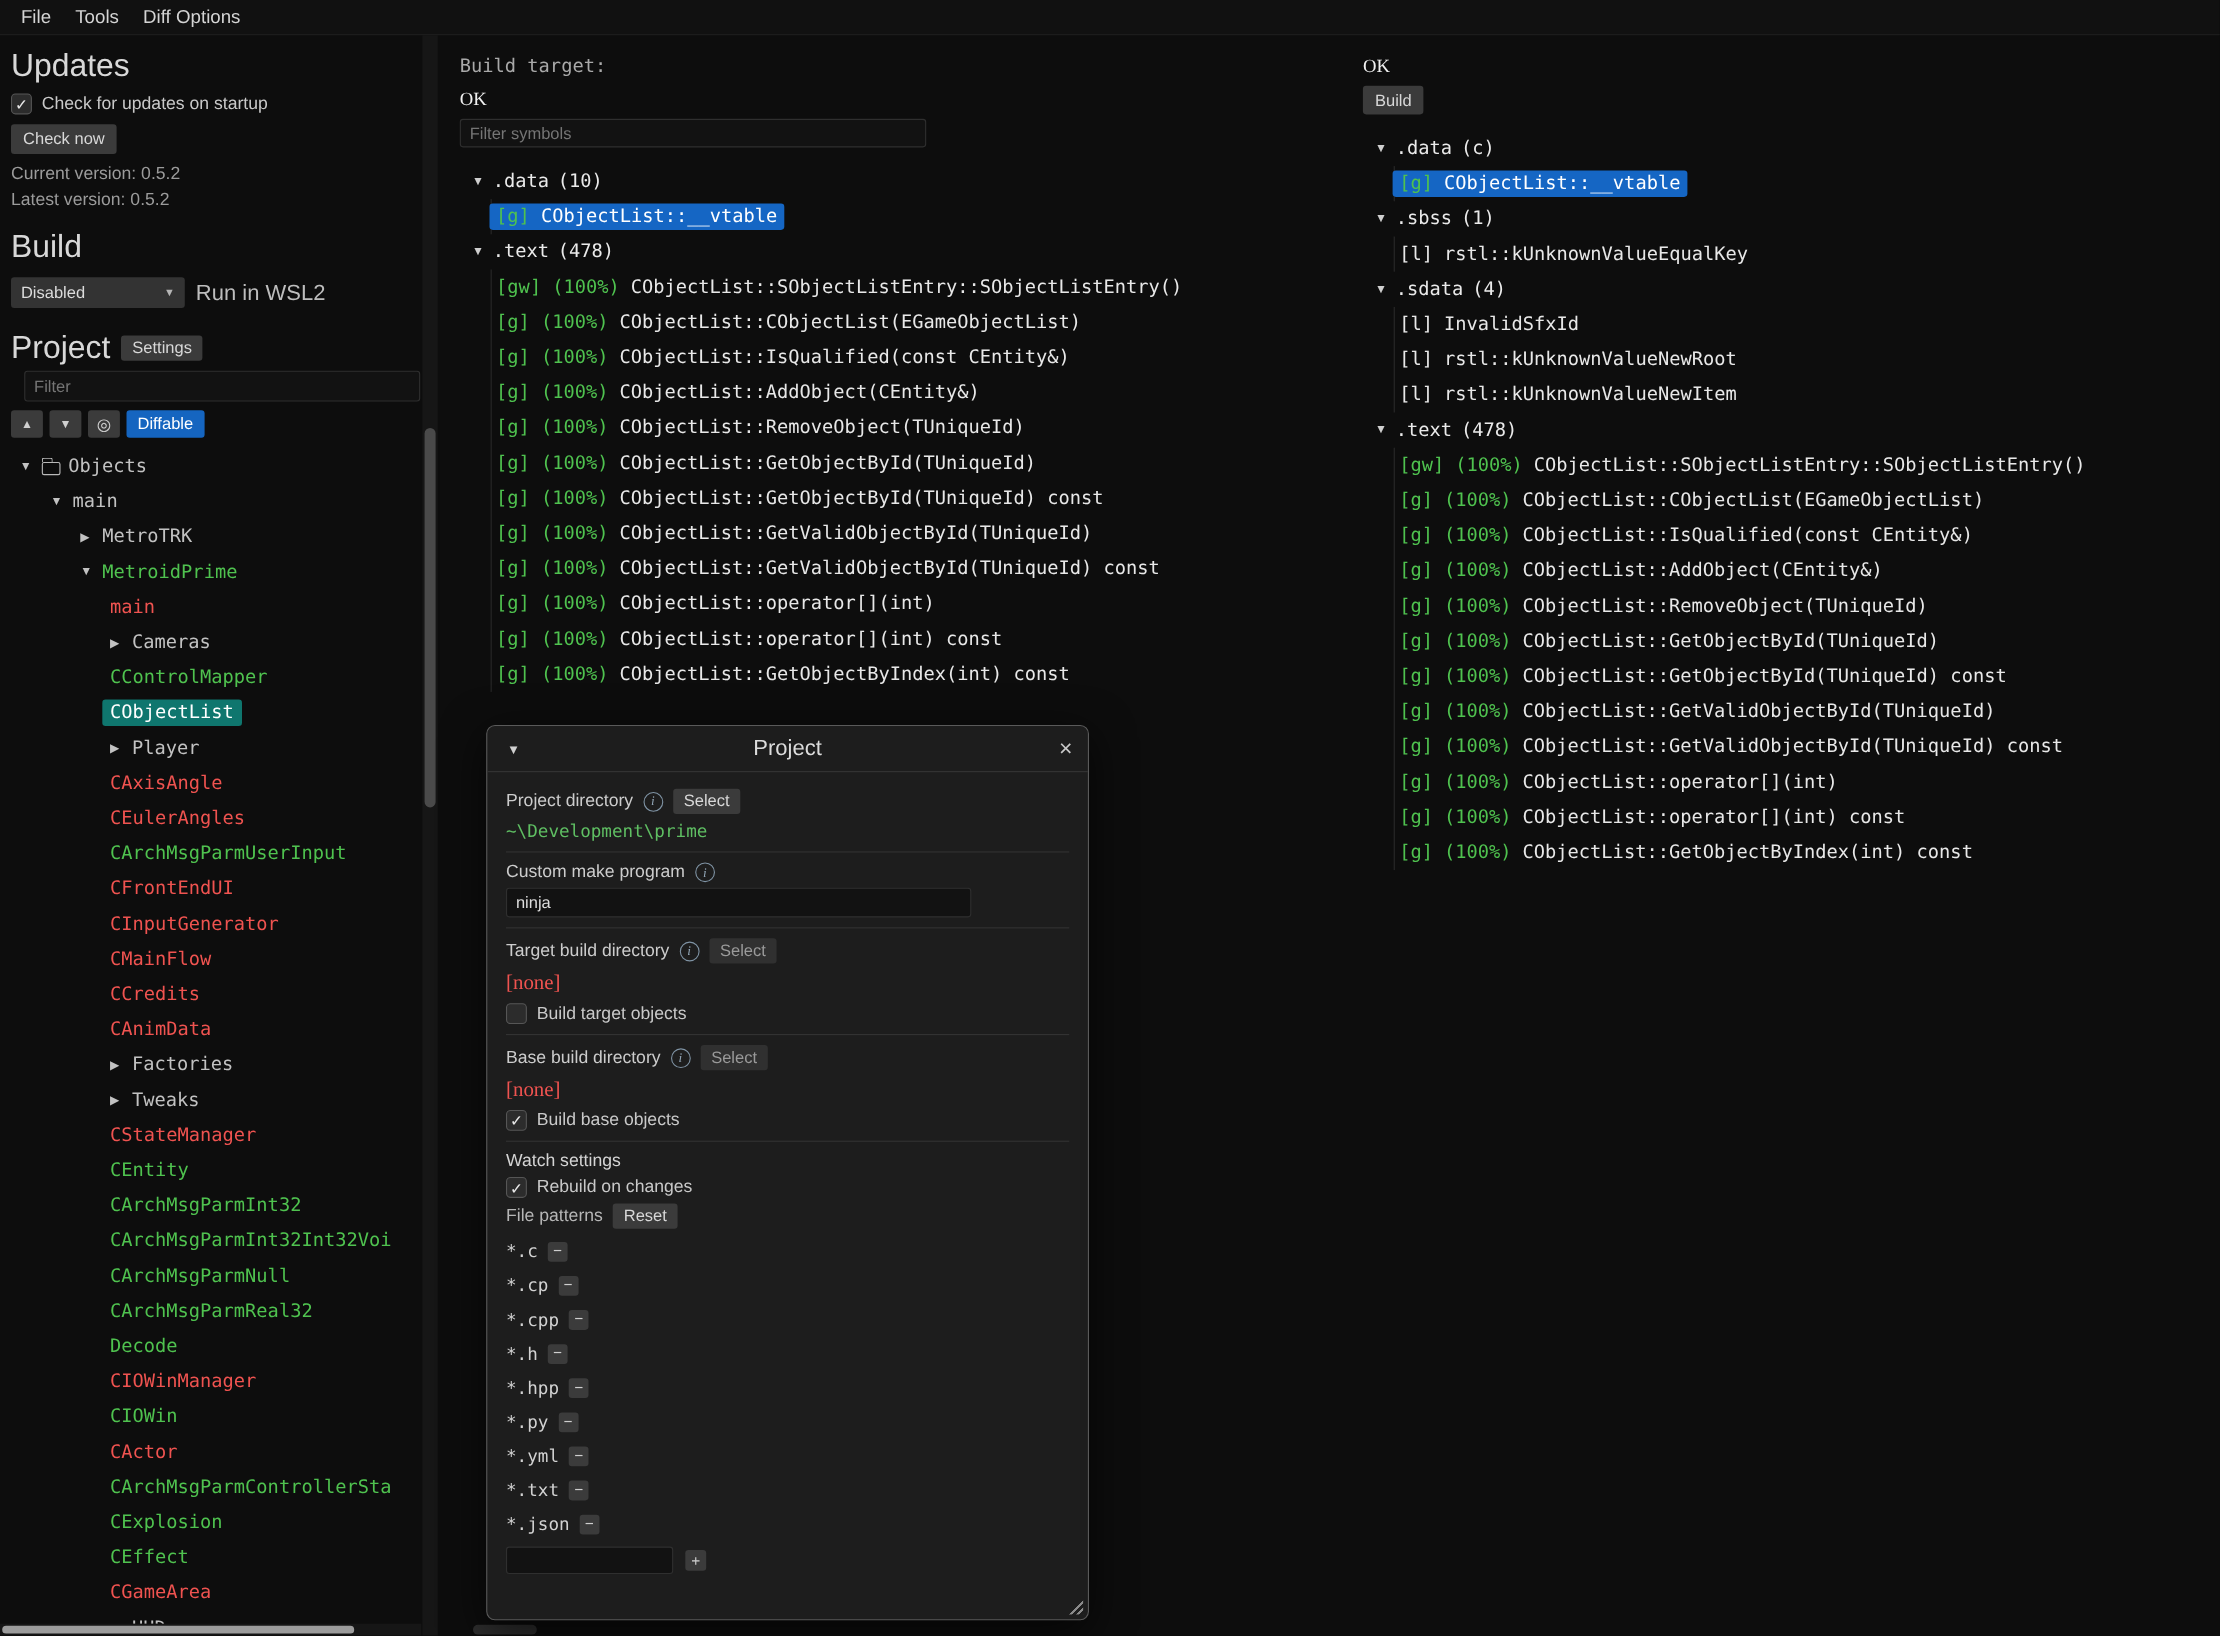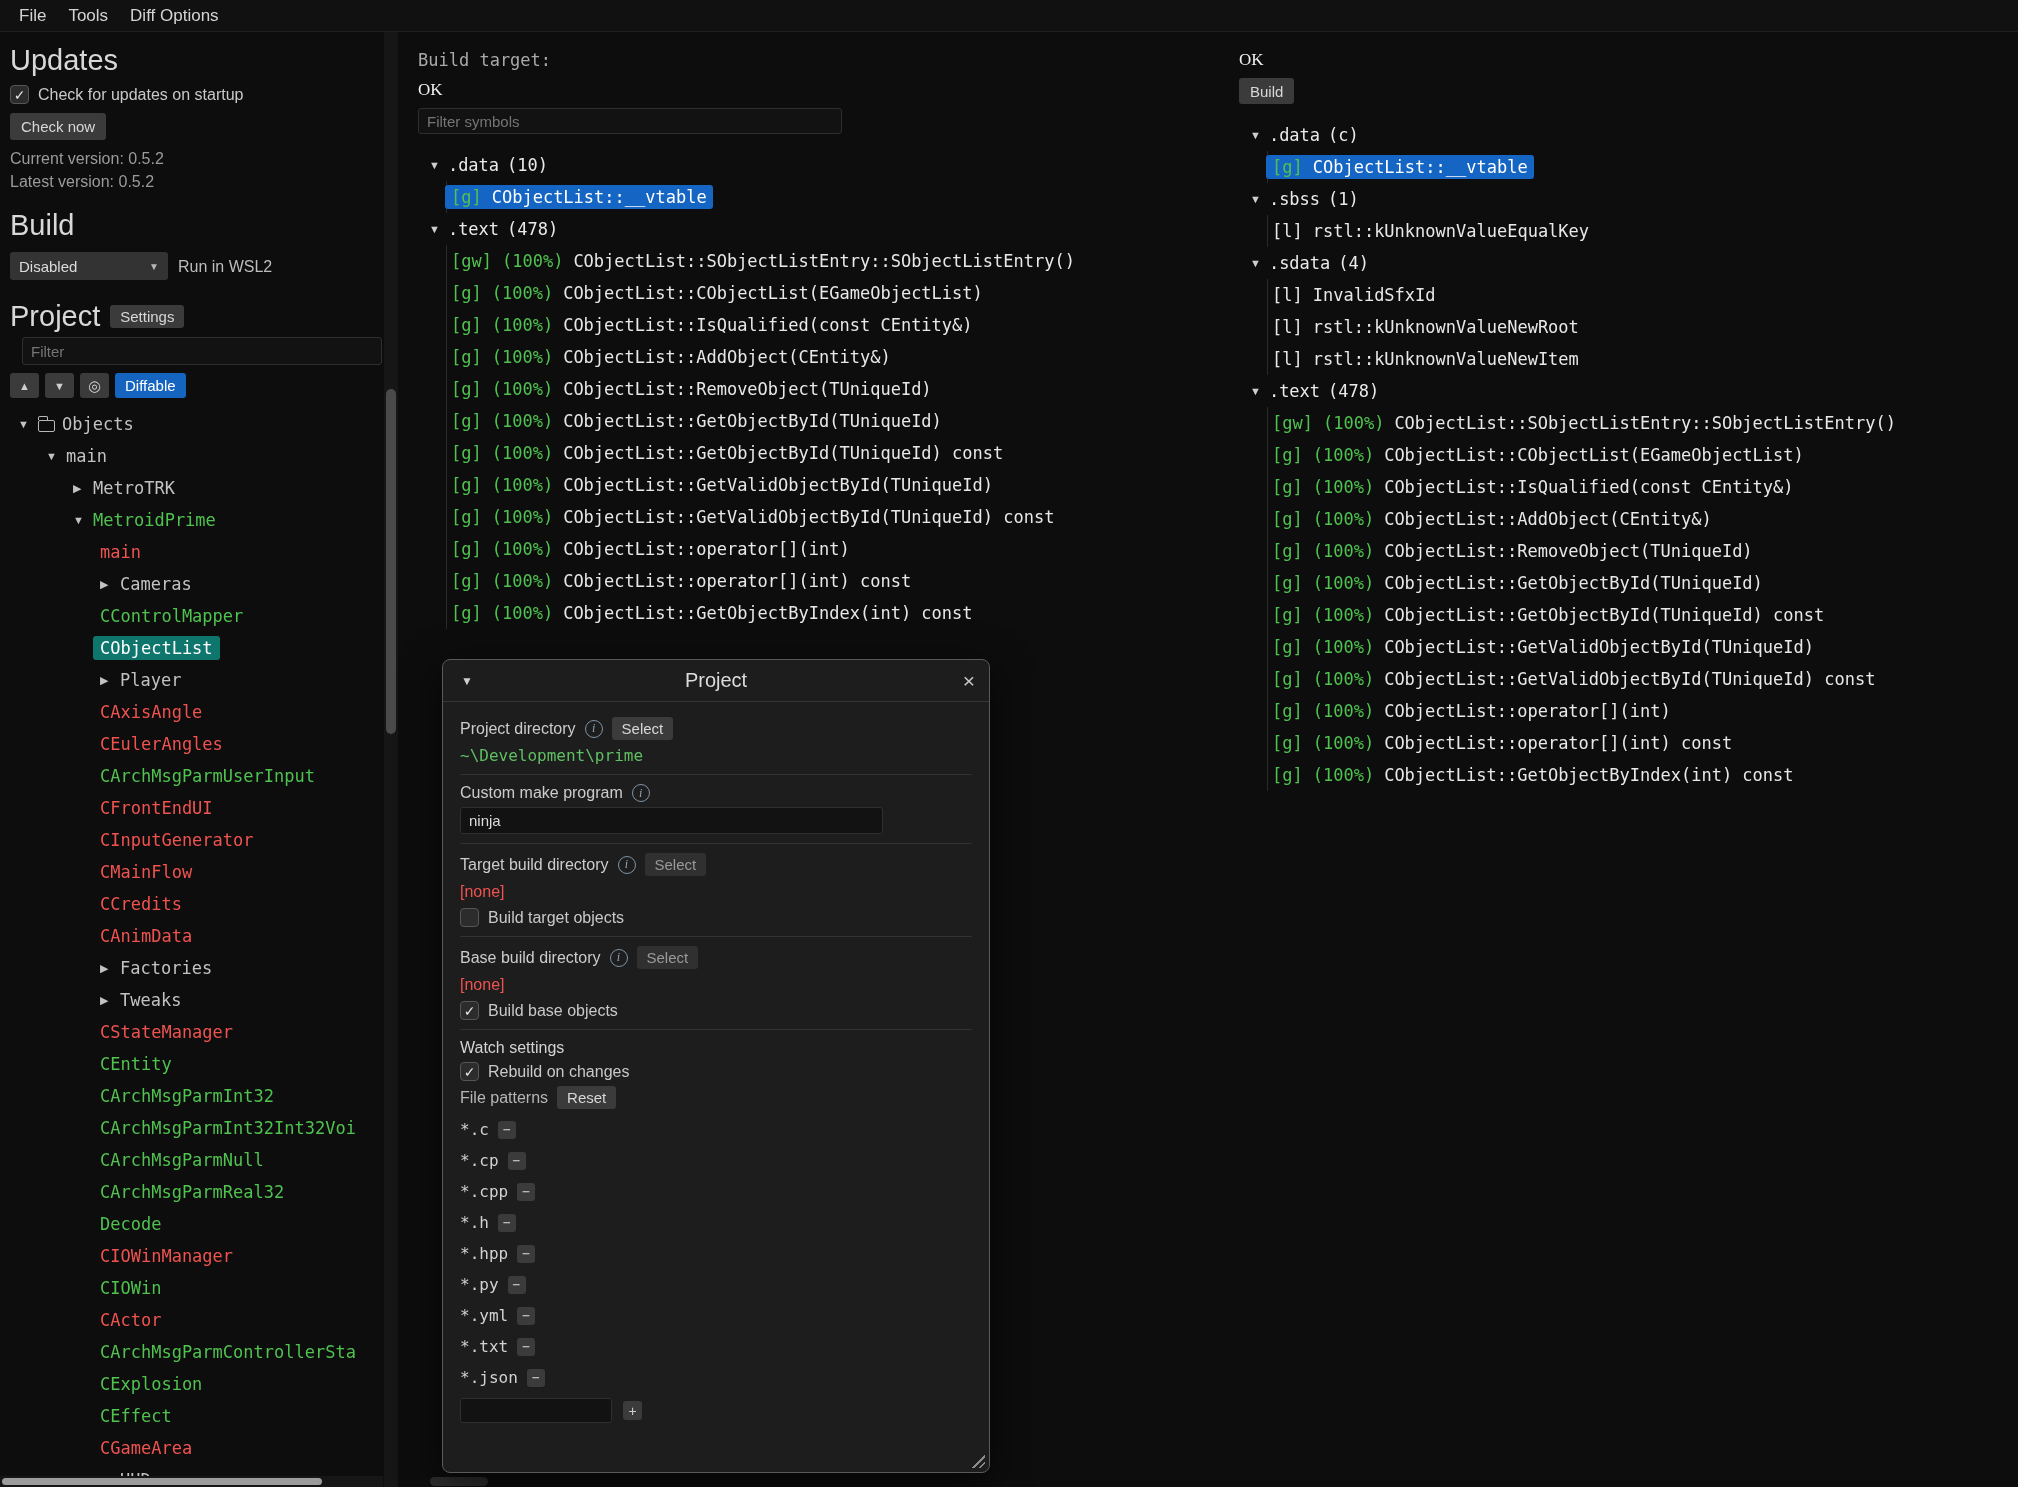--- a/index.html
+++ b/index.html
@@ -85,21 +85,21 @@
     border-bottom:1px solid #363636}
   #dialog-title{font-size:20px;color:#dcdcdc}
   .dlg-collapse{position:absolute;left:18px;top:0;height:42px;display:flex;align-items:center;font-size:12px;color:#cfcfcf}
   .dlg-close{position:absolute;right:14px;top:0;height:42px;display:flex;align-items:center;font-size:21px;color:#c9c9c9}
   #dialog-body{padding:10px 17px 0}
   .drow{display:flex;align-items:center;gap:9px;margin:5px 0;font-size:16px;color:#cccccc}
   .ii{width:18px;height:18px;border-radius:50%;border:1px solid #7f93a4;color:#93a7b8;font-size:12px;
     display:inline-flex;align-items:center;justify-content:center;flex:none;
     font-family:"Liberation Serif",serif;font-style:italic}
   .dpath{font-family:"DejaVu Sans Mono",monospace;font-size:16px;color:#5fbf63;margin:6px 0 8px}
-  .dnone{font-family:Liberation Sans, sans-serif;font-size:16px;color:#ef5350;margin:7px 0}
+  .dnone{font-family:Liberation Serif, serif;font-size:19px;color:#ef5350;margin:7px 0}
   .dsep{border:none;border-top:1px solid #323232;margin:9px 0}
   .dinput{width:423px;height:27px;margin:4px 0 2px;display:block}
   .smallbtn{padding:3px 10px;font-size:15px}
   .pat{display:flex;align-items:center;gap:9px;height:31px;font-family:"DejaVu Sans Mono",monospace;
     font-size:16px;color:#d2d2d2}
   .minus{width:18px;height:18px;background:#3b3b3b;border-radius:3px;color:#cfcfcf;font-size:13px;
     display:flex;align-items:center;justify-content:center;line-height:1}
   .addrow{display:flex;gap:11px;align-items:center;margin:5px 0}
   .addinput{width:152px;height:25px}
   .plus{width:19px;height:19px;background:#3b3b3b;border-radius:3px;color:#cfcfcf;font-size:14px;
@@ -132,21 +132,21 @@
     </div>
     <div class="verline">Current version: 0.5.2</div>
     <div class="verline">Latest version: 0.5.2</div>
 
     <div class="h-sec" style="margin-top:18px">Build</div>
     <div class="rowflex">
       <div class="dropdown">
         <span>Disabled</span>
         <span class="caret">▼</span>
       </div>
-      <span style="font-size:16px;color:#bdbdbd">Run in WSL2</span>
+      <span style="font-size:20px;color:#bdbdbd">Run in WSL2</span>
     </div>
 
     <div class="rowflex" style="margin-top:16px">
       <div class="h-sec" style="margin:0">Project</div>
       <button class="btn smallbtn">Settings</button>
     </div>
     <input id="project-filter" class="textfield" placeholder="Filter" style="">
     <div class="toolrow">
       <div class="sqbtn">
           <span>▲</span>

